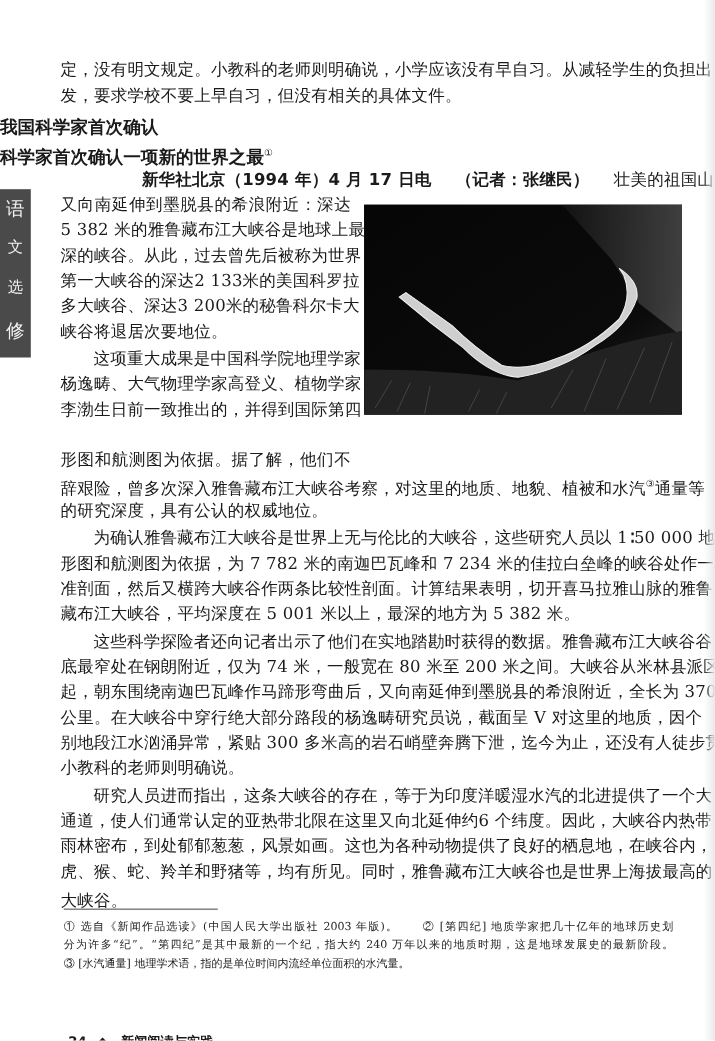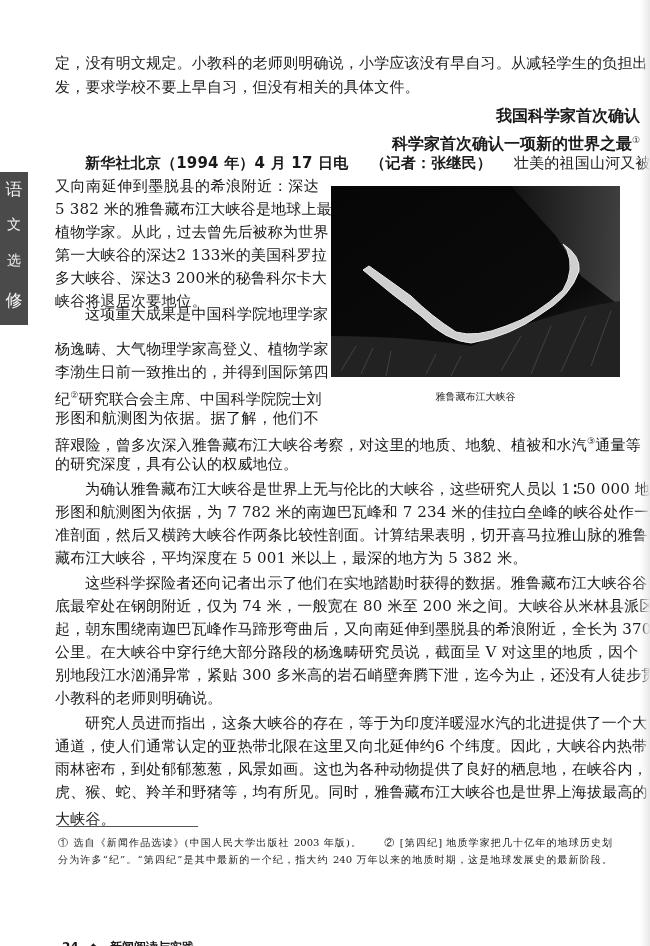--- a/index.html
+++ b/index.html
@@ -17,27 +17,27 @@
     position: absolute; left: 55px; font-size: 15px; line-height: 23px;
     white-space: nowrap; letter-spacing: 0.2px;
   }
   .full { width: 558px; text-align-last: justify; text-align: justify; }
   .narrow { width: 264px; text-align-last: justify; text-align: justify; }
   .last { text-align-last: left; }
   .indent { left: 85px; }
   .indent.full { width: 528px; }
   .indent.narrow { width: 234px; }
   .title {
-    position: absolute; left: 0; width: 640px; text-align: right;
+    position: absolute; left: 0; width: 640px; text-align: left;
     font-family: "DejaVu Sans", "Liberation Sans", sans-serif;
     font-weight: bold; font-size: 16px; line-height: 24px;
   }
   .title sup, .line sup { font-size: 9px; font-weight: normal; vertical-align: 6px; }
   .dateline-bold {
-    font-family: "DejaVu Sans", "Liberation Sans", sans-serif; font-weight: bold;
+    font-family: "DejaVu Sans", "Liberation Sans", sans-serif; font-weight: bold; margin-left: 44px;
   }
   .side-tab {
     position: absolute; left: 0; top: 172px; width: 28px; height: 153px;
     background: #4a4a4a;
   }
   .side-tab span {
     position: absolute; color: #f2f2f2; font-size: 17px; width: 28px; text-align: center;
     font-family: "DejaVu Serif", serif;
   }
   .photo {
@@ -78,31 +78,28 @@
     <span style="top:80px;font-size:14px">选</span>
     <span style="top:117px">修</span>
   </div>
 
   <div class="line" style="top:152px;left:85px;">
     <span class="dateline-bold">新华社北京（1994 年）4 月 17 日电</span><span class="dateline-bold" style="margin-left:22px">（记者：张继民）</span><span style="margin-left:22px">壮美的祖国山河又被我国</span>
   </div>
 
   <div class="line narrow" style="top:175px">又向南延伸到墨脱县的希浪附近：深达</div>
   <div class="line narrow" style="top:198px">5 382 米的雅鲁藏布江大峡谷是地球上最</div>
-  <div class="line narrow" style="top:221px">植物学家。从此，过去曾先后被称为世界</div>
+  <div class="line narrow" style="top:221px">深的峡谷。从此，过去曾先后被称为世界</div>
   <div class="line narrow" style="top:244px">第一大峡谷的深达2 133米的美国科罗拉</div>
   <div class="line narrow" style="top:267px">多大峡谷、深达3 200米的秘鲁科尔卡大</div>
   <div class="line narrow last" style="top:290px">峡谷将退居次要地位。</div>
 
-  <div class="line narrow indent" style="top:303px">这项重大成果是中国科学院地理学家</div>
+  <div class="line narrow indent" style="top:315px">这项重大成果是中国科学院地理学家</div>
   <div class="line narrow" style="top:361px">李渤生日前一致推出的，并得到国际第四</div>
   <div class="line narrow" style="top:338px">杨逸畴、大气物理学家高登义、植物学家</div>
-  <div class="line narrow" style="top:384px">
-    <span>纪</span><sup>②</sup><span>研究联合会主席、中国科学院院士刘</span>
-  </div>
   <div class="line narrow" style="top:407px">形图和航测图为依据。据了解，他们不</div>
 
   <div class="photo">
     <svg width="289" height="191" viewBox="0 0 289 191">
       <defs>
         <linearGradient id="sky" x1="0" y1="0" x2="1" y2="1">
           <stop offset="0" stop-color="#060606"></stop>
           <stop offset="0.7" stop-color="#0b0b0b"></stop>
           <stop offset="1" stop-color="#2a2a2a"></stop>
         </linearGradient>
@@ -121,21 +118,20 @@
         <path d="M170 185 L190 150"></path>
           <path d="M200 188 L220 140"></path>
           <path d="M230 186 L255 130"></path>
         <path d="M260 180 L280 125"></path>
           <path d="M120 190 L130 170"></path>
           <path d="M95 188 L105 168"></path>
       </g>
       <path d="M32 84 Q60 108 90 130 Q115 155 140 157 Q180 150 210 128 Q240 110 248 85 Q250 70 232 58 L236 64 Q244 84 232 104 Q205 130 175 140 Q145 152 125 146 Q100 130 80 110 Q55 92 38 80 Z" fill="#cfcfcf" stroke="#eeeeee" stroke-width="1"></path>
     </svg>
   </div>
-  <div class="caption">雅鲁藏布江大峡谷</div>
 
   <div class="line full" style="top:430px">
     <span>辞艰险，曾多次深入雅鲁藏布江大峡谷考察，对这里的地质、地貌、植被和水汽</span><sup>③</sup><span>通量等</span>
   </div>
   <div class="line full last" style="top:453px">的研究深度，具有公认的权威地位。</div>
 
   <div class="line full indent" style="top:478px">为确认雅鲁藏布江大峡谷是世界上无与伦比的大峡谷，这些研究人员以 1∶50 000 地</div>
   <div class="line full" style="top:501px">形图和航测图为依据，为 7 782 米的南迦巴瓦峰和 7 234 米的佳拉白垒峰的峡谷处作一标</div>
   <div class="line full" style="top:524px">准剖面，然后又横跨大峡谷作两条比较性剖面。计算结果表明，切开喜马拉雅山脉的雅鲁</div>
   <div class="line full last" style="top:547px">藏布江大峡谷，平均深度在 5 001 米以上，最深的地方为 5 382 米。</div>
@@ -149,19 +145,20 @@
 
   <div class="line full indent" style="top:712px">研究人员进而指出，这条大峡谷的存在，等于为印度洋暖湿水汽的北进提供了一个大</div>
   <div class="line full" style="top:735px">通道，使人们通常认定的亚热带北限在这里又向北延伸约6 个纬度。因此，大峡谷内热带</div>
   <div class="line full" style="top:758px">雨林密布，到处郁郁葱葱，风景如画。这也为各种动物提供了良好的栖息地，在峡谷内，</div>
   <div class="line full" style="top:781px">虎、猴、蛇、羚羊和野猪等，均有所见。同时，雅鲁藏布江大峡谷也是世界上海拔最高的</div>
   <div class="line full last" style="top:808px">大峡谷。</div>
 
   <div class="fn-rule"></div>
   <div class="fn fn-full" style="top:834px">① 选自《新闻作品选读》(中国人民大学出版社 2003 年版)。　　② [第四纪] 地质学家把几十亿年的地球历史划</div>
   <div class="fn fn-full" style="top:851px">分为许多“纪”。“第四纪”是其中最新的一个纪，指大约 240 万年以来的地质时期，这是地球发展史的最新阶段。</div>
+  <div class="fn" style="top:868px">③ [水汽通量] 地理学术语，指的是单位时间内流经单位面积的水汽量。</div>
 
   <div class="footer">
     <span>24</span><span class="diamond">◆</span><span>新闻阅读与实践</span>
   </div>
 
   <div class="right-shadow"></div>
 </div>
 
 </body></html>

